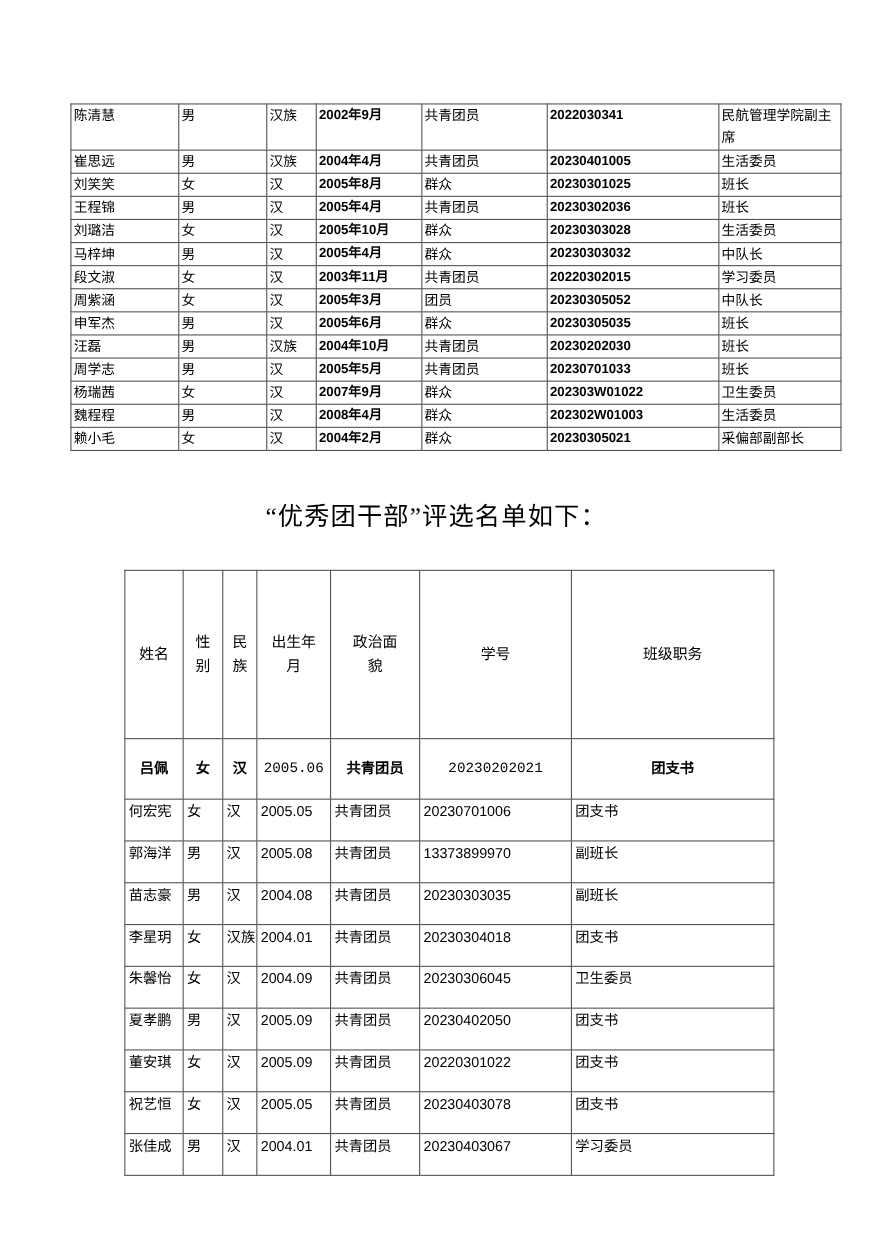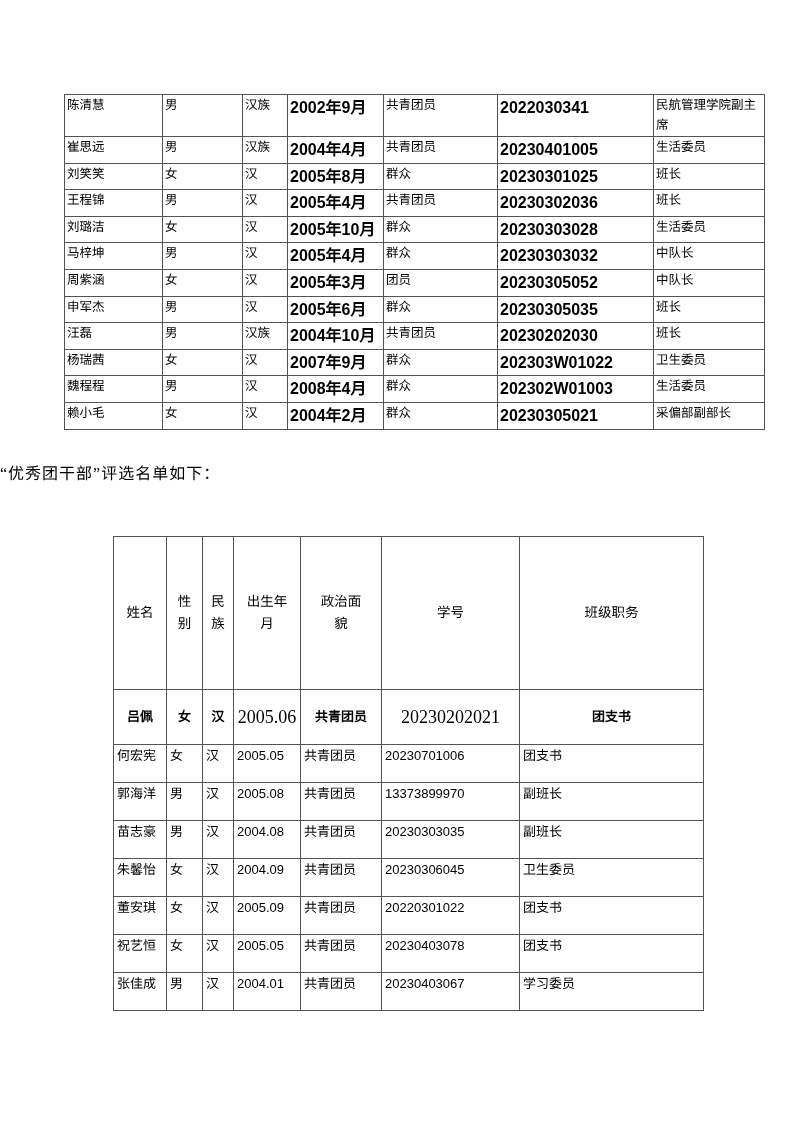--- a/index.html
+++ b/index.html
@@ -12,50 +12,50 @@
 
   
   .t1 { position:absolute; left:64px; top:94px; width:700px; }
   .t1 td {
     border:1px solid #545454; vertical-align:top;
     font-size:12.5px; line-height:1.6; padding:0 1px 0 2px; height:19px;
     white-space:normal; word-break:break-all;
   }
   .t1 tbody tr:first-child td { height:41px; }
   .t1 td.num {
-    font-family:"Liberation Sans", sans-serif; font-weight:bold; font-size:16px;
+    font-family:"Liberation Sans", sans-serif; font-weight:bold; font-size:12px;
   }
 
   
   .section-title {
-    position:absolute; left:0; top:460px; width:100%;
-    font-size:16px; letter-spacing:1px;
+    position:absolute; left:0; top:450px; width:100%;
+    text-align:center; font-size:23px; letter-spacing:1px;
     font-family:"Liberation Serif", serif;
   }
 
   
-  .t2 { position:absolute; left:113px; top:536px; width:590px; }
+  .t2 { position:absolute; left:113px; top:518px; width:590px; }
   .t2 th {
     border:1px solid #545454; font-weight:normal; font-size:13.5px;
     text-align:center; vertical-align:middle; height:152px;
     white-space:pre-line; line-height:1.6; padding:0;
   }
   .t2 td {
     border:1px solid #545454; font-size:13px; vertical-align:top;
     text-align:left; padding:2px 1px 0 3px; height:35px; line-height:1.45;
     word-break:break-all;
   }
   .t2 td.num { font-family:"Liberation Sans", sans-serif; font-weight:normal; }
   
   .t2 tbody tr:first-child td {
     height:54px; vertical-align:middle; text-align:center;
     font-family:"Liberation Sans", sans-serif; font-weight:bold; padding:0;
   }
   .t2 tbody tr:first-child td.num {
-    font-family:Liberation Serif, serif; font-weight:normal; font-size:18px;
+    font-family:Liberation Mono, monospace; font-weight:normal; font-size:13px;
   }
 </style>
 </head>
 <body>
 
 <div class="page">
 
   <table class="t1">
     <colgroup>
       <col style="width:98px">
@@ -115,20 +115,29 @@
         <tr>
           <td>马梓坤</td>
           <td>男</td>
           <td>汉</td>
           <td class="num">2005年4月</td>
           <td>群众</td>
           <td class="num">20230303032</td>
           <td>中队长</td>
         </tr>
         <tr>
+          <td>段文淑</td>
+          <td>女</td>
+          <td>汉</td>
+          <td class="num">2003年11月</td>
+          <td>共青团员</td>
+          <td class="num">20220302015</td>
+          <td>学习委员</td>
+        </tr>
+        <tr>
           <td>周紫涵</td>
           <td>女</td>
           <td>汉</td>
           <td class="num">2005年3月</td>
           <td>团员</td>
           <td class="num">20230305052</td>
           <td>中队长</td>
         </tr>
         <tr>
           <td>申军杰</td>
@@ -139,20 +148,29 @@
           <td class="num">20230305035</td>
           <td>班长</td>
         </tr>
         <tr>
           <td>汪磊</td>
           <td>男</td>
           <td>汉族</td>
           <td class="num">2004年10月</td>
           <td>共青团员</td>
           <td class="num">20230202030</td>
+          <td>班长</td>
+        </tr>
+        <tr>
+          <td>周学志</td>
+          <td>男</td>
+          <td>汉</td>
+          <td class="num">2005年5月</td>
+          <td>共青团员</td>
+          <td class="num">20230701033</td>
           <td>班长</td>
         </tr>
         <tr>
           <td>杨瑞茜</td>
           <td>女</td>
           <td>汉</td>
           <td class="num">2007年9月</td>
           <td>群众</td>
           <td class="num">202303W01022</td>
           <td>卫生委员</td>
@@ -236,29 +254,47 @@
         <tr>
           <td>苗志豪</td>
           <td>男</td>
           <td>汉</td>
           <td class="num">2004.08</td>
           <td>共青团员</td>
           <td class="num">20230303035</td>
           <td>副班长</td>
         </tr>
         <tr>
+          <td>李星玥</td>
+          <td>女</td>
+          <td>汉族</td>
+          <td class="num">2004.01</td>
+          <td>共青团员</td>
+          <td class="num">20230304018</td>
+          <td>团支书</td>
+        </tr>
+        <tr>
           <td>朱馨怡</td>
           <td>女</td>
           <td>汉</td>
           <td class="num">2004.09</td>
           <td>共青团员</td>
           <td class="num">20230306045</td>
           <td>卫生委员</td>
         </tr>
         <tr>
+          <td>夏孝鹏</td>
+          <td>男</td>
+          <td>汉</td>
+          <td class="num">2005.09</td>
+          <td>共青团员</td>
+          <td class="num">20230402050</td>
+          <td>团支书</td>
+        </tr>
+        <tr>
           <td>董安琪</td>
           <td>女</td>
           <td>汉</td>
           <td class="num">2005.09</td>
           <td>共青团员</td>
           <td class="num">20220301022</td>
           <td>团支书</td>
         </tr>
         <tr>
           <td>祝艺恒</td>

